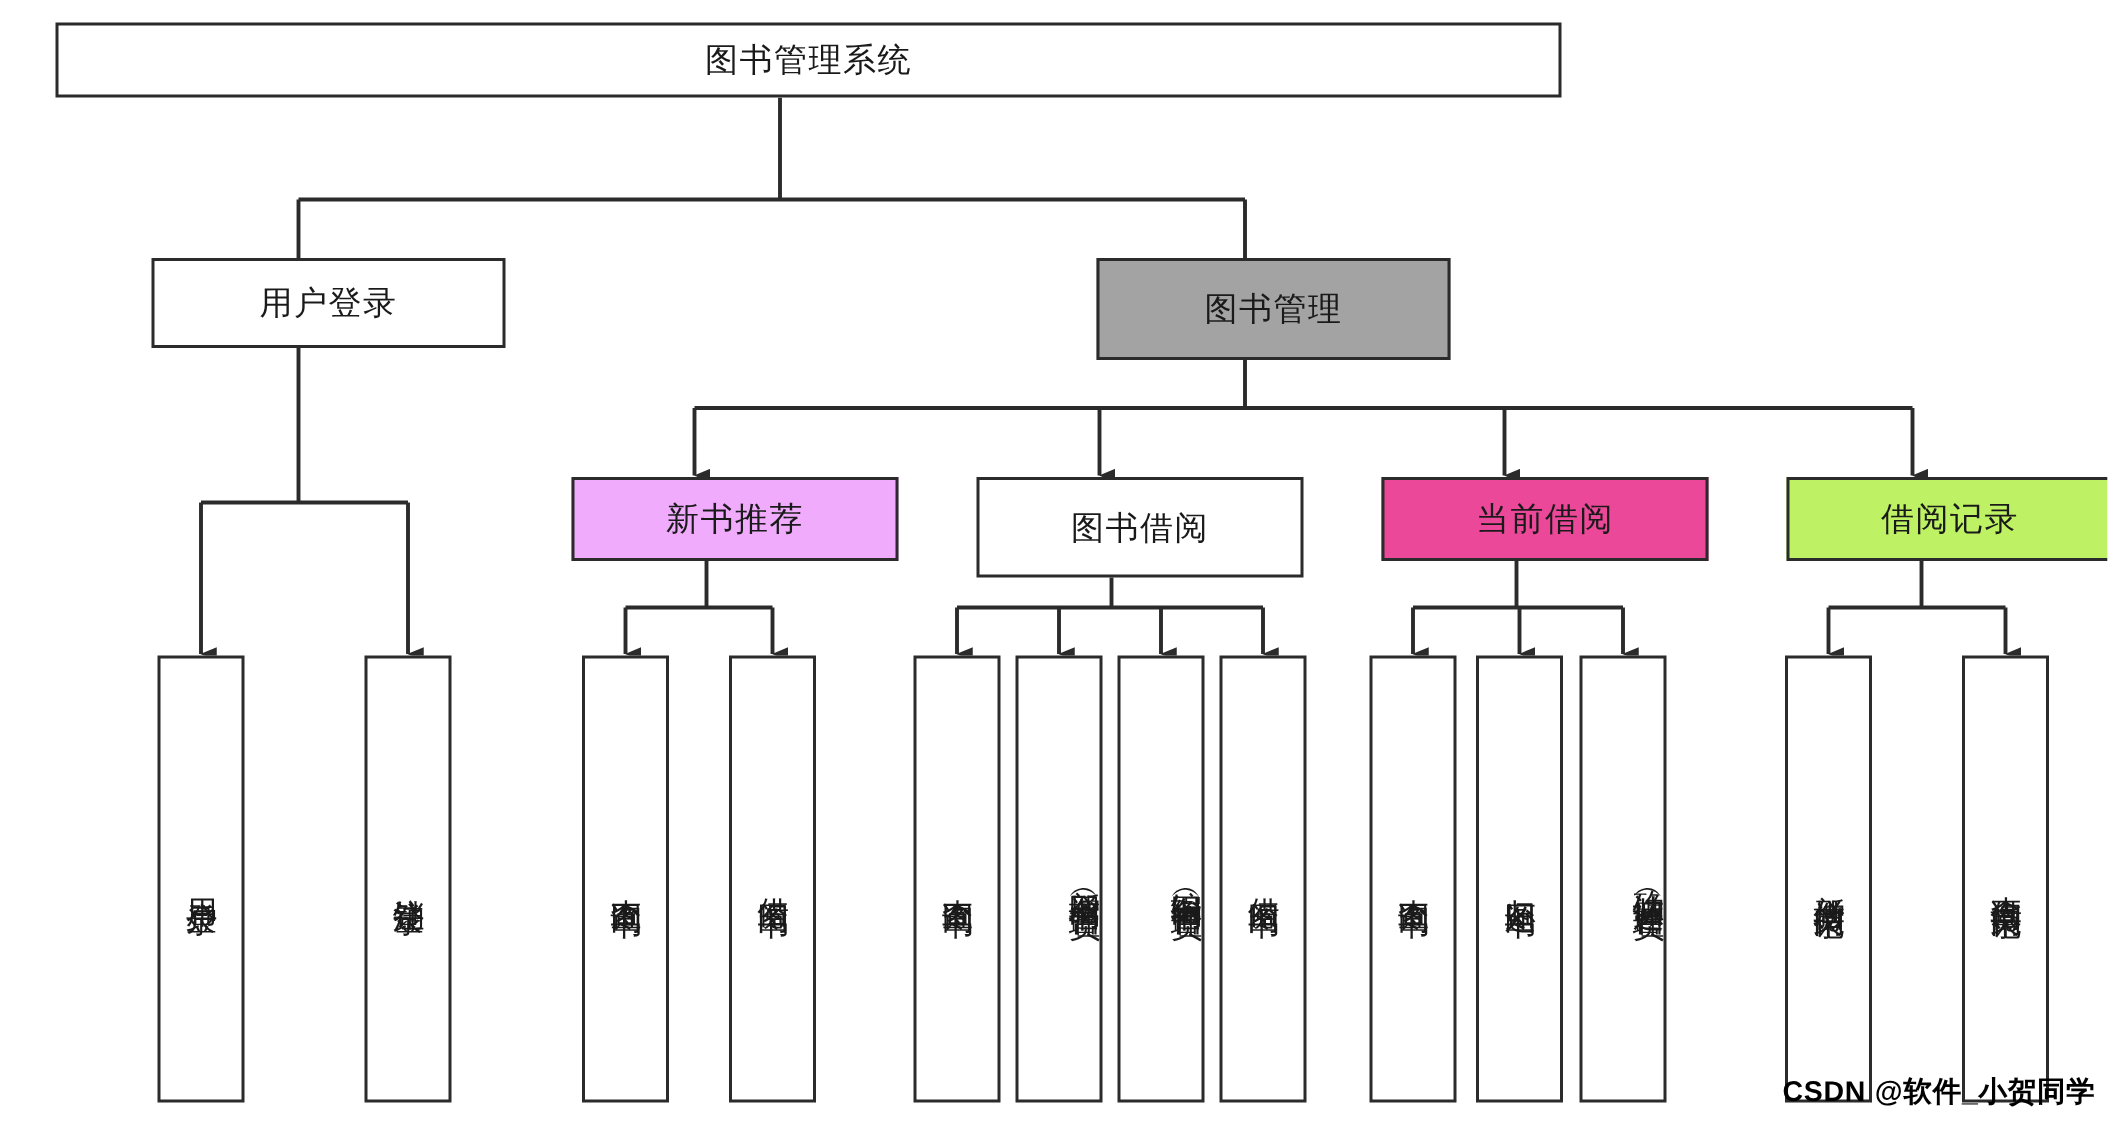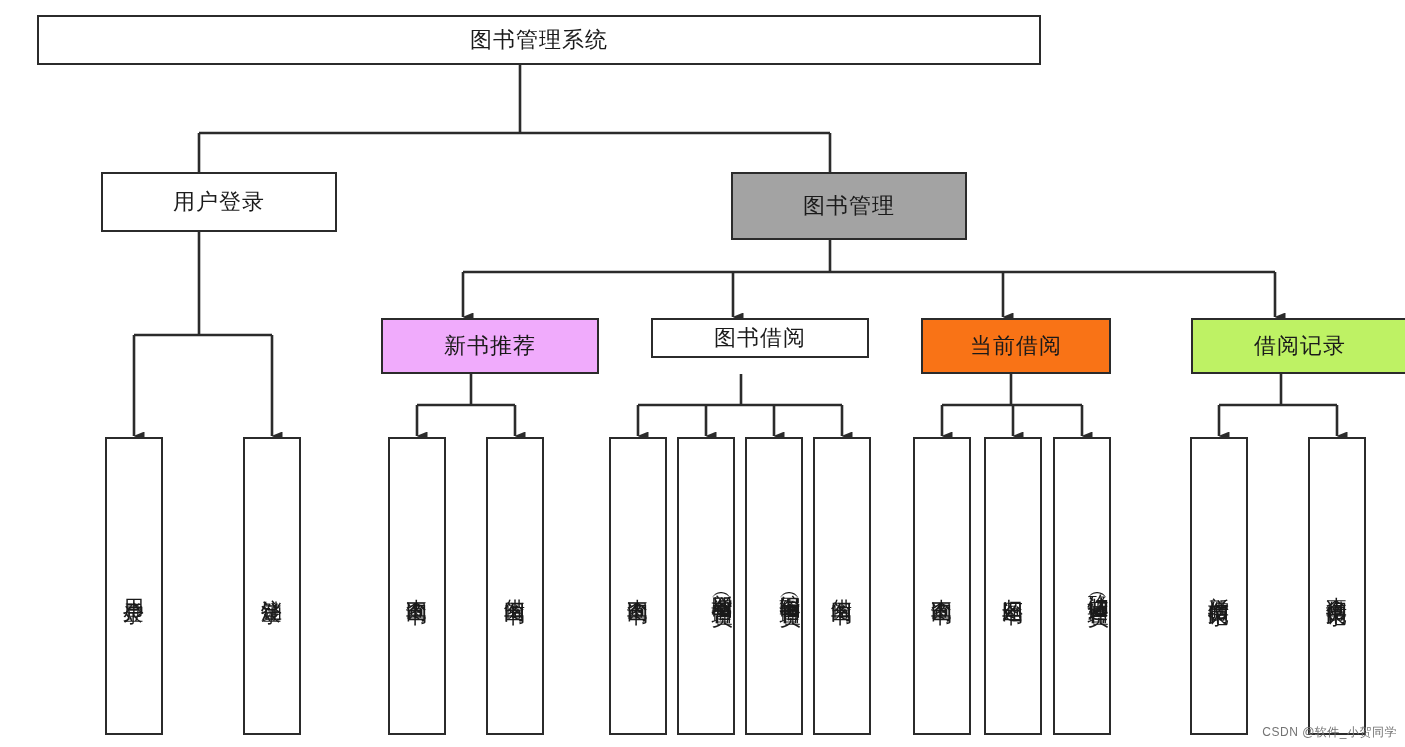--- a/index.html
+++ b/index.html
@@ -56,24 +56,25 @@
   .node.vert.mid {
     align-items: center;
   }
   .node-label {
     display: block;
   }
   #watermark {
     position: absolute;
     right: 8px;
     bottom: 6px;
-    font-size: 12px;
-    color: #737373;
+    font-size: 19px;
+    color: #000000;
     white-space: nowrap;
     letter-spacing: 0.5px;
+    font-weight: bold;
   }
 </style>
 </head>
 <body>
 
 <div id="canvas">
 
   <svg id="edges" viewBox="0 0 1405 747" xmlns="http://www.w3.org/2000/svg" aria-hidden="true">
     <defs>
       <marker id="arrowhead" markerWidth="9" markerHeight="11" refX="4.5" refY="10.5" orient="auto" markerUnits="userSpaceOnUse">
@@ -123,24 +124,24 @@
       </div>
       <div class="node horiz" style="left: 82px; top: 172px; width: 236px; height: 60px; border-color: rgb(43, 43, 43); background: rgb(255, 255, 255); color: rgb(26, 26, 26);">
         <span class="node-label">用户登录</span>
       </div>
       <div class="node horiz" style="left: 712px; top: 172px; width: 236px; height: 68px; border-color: rgb(43, 43, 43); background: #a3a3a3; color: rgb(26, 26, 26);">
         <span class="node-label">图书管理</span>
       </div>
       <div class="node horiz" style="left: 362px; top: 318px; width: 218px; height: 56px; border-color: rgb(43, 43, 43); background: #f0abfc; color: rgb(26, 26, 26);">
         <span class="node-label">新书推荐</span>
       </div>
-      <div class="node horiz" style="left: 632px; top: 318px; width: 218px; height: 40px; border-color: rgb(43, 43, 43); background: rgb(255, 255, 255); color: rgb(26, 26, 26);">
+      <div class="node horiz" style="left: 632px; top: 318px; width: 218px; height: 67px; border-color: rgb(43, 43, 43); background: rgb(255, 255, 255); color: rgb(26, 26, 26);">
         <span class="node-label">图书借阅</span>
       </div>
-      <div class="node horiz" style="left: 902px; top: 318px; width: 190px; height: 56px; border-color: rgb(43, 43, 43); background: #f97316; color: rgb(26, 26, 26);">
+      <div class="node horiz" style="left: 902px; top: 318px; width: 218px; height: 56px; border-color: rgb(43, 43, 43); background: #ec4899; color: rgb(26, 26, 26);">
         <span class="node-label">当前借阅</span>
       </div>
       <div class="node horiz" style="left: 1172px; top: 318px; width: 218px; height: 56px; border-color: rgb(43, 43, 43); background: #bef264; color: rgb(26, 26, 26);">
         <span class="node-label">借阅记录</span>
       </div>
       <div class="node vert mid" style="left: 105px; top: 437px; width: 58px; height: 298px; border-color: rgb(43, 43, 43); background: rgb(255, 255, 255); color: rgb(26, 26, 26);">
         <span class="node-label">用户登录</span>
       </div>
       <div class="node vert mid" style="left: 243px; top: 437px; width: 58px; height: 298px; border-color: rgb(43, 43, 43); background: rgb(255, 255, 255); color: rgb(26, 26, 26);">
         <span class="node-label">注销登录</span>

